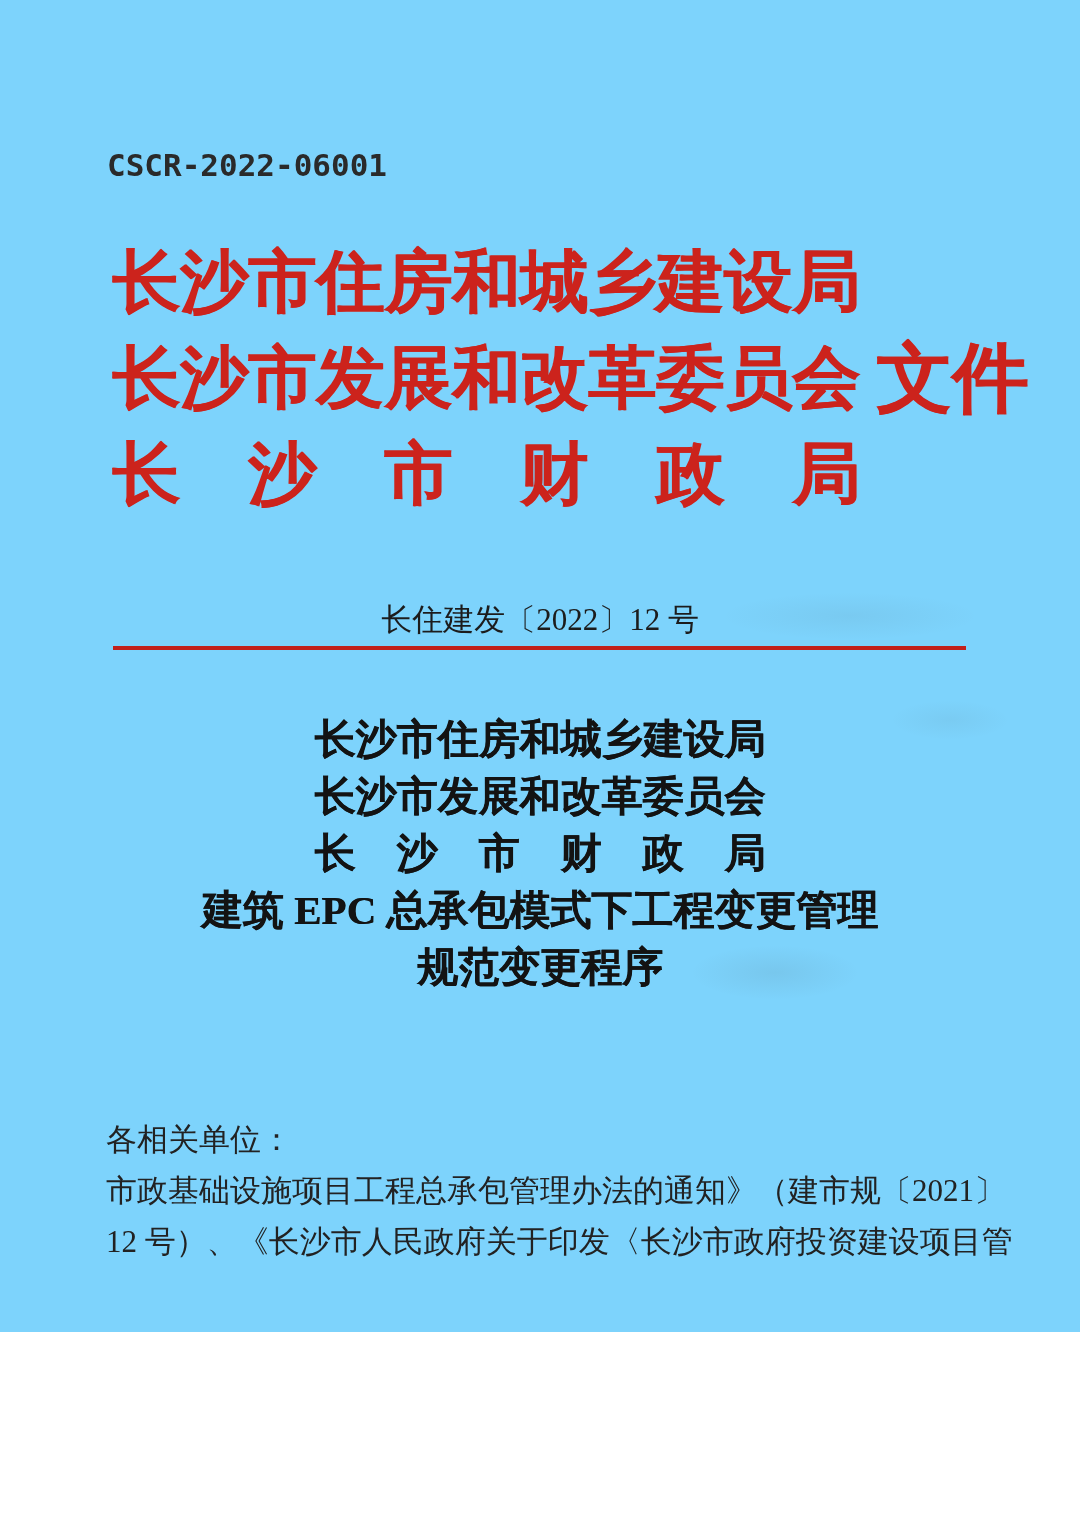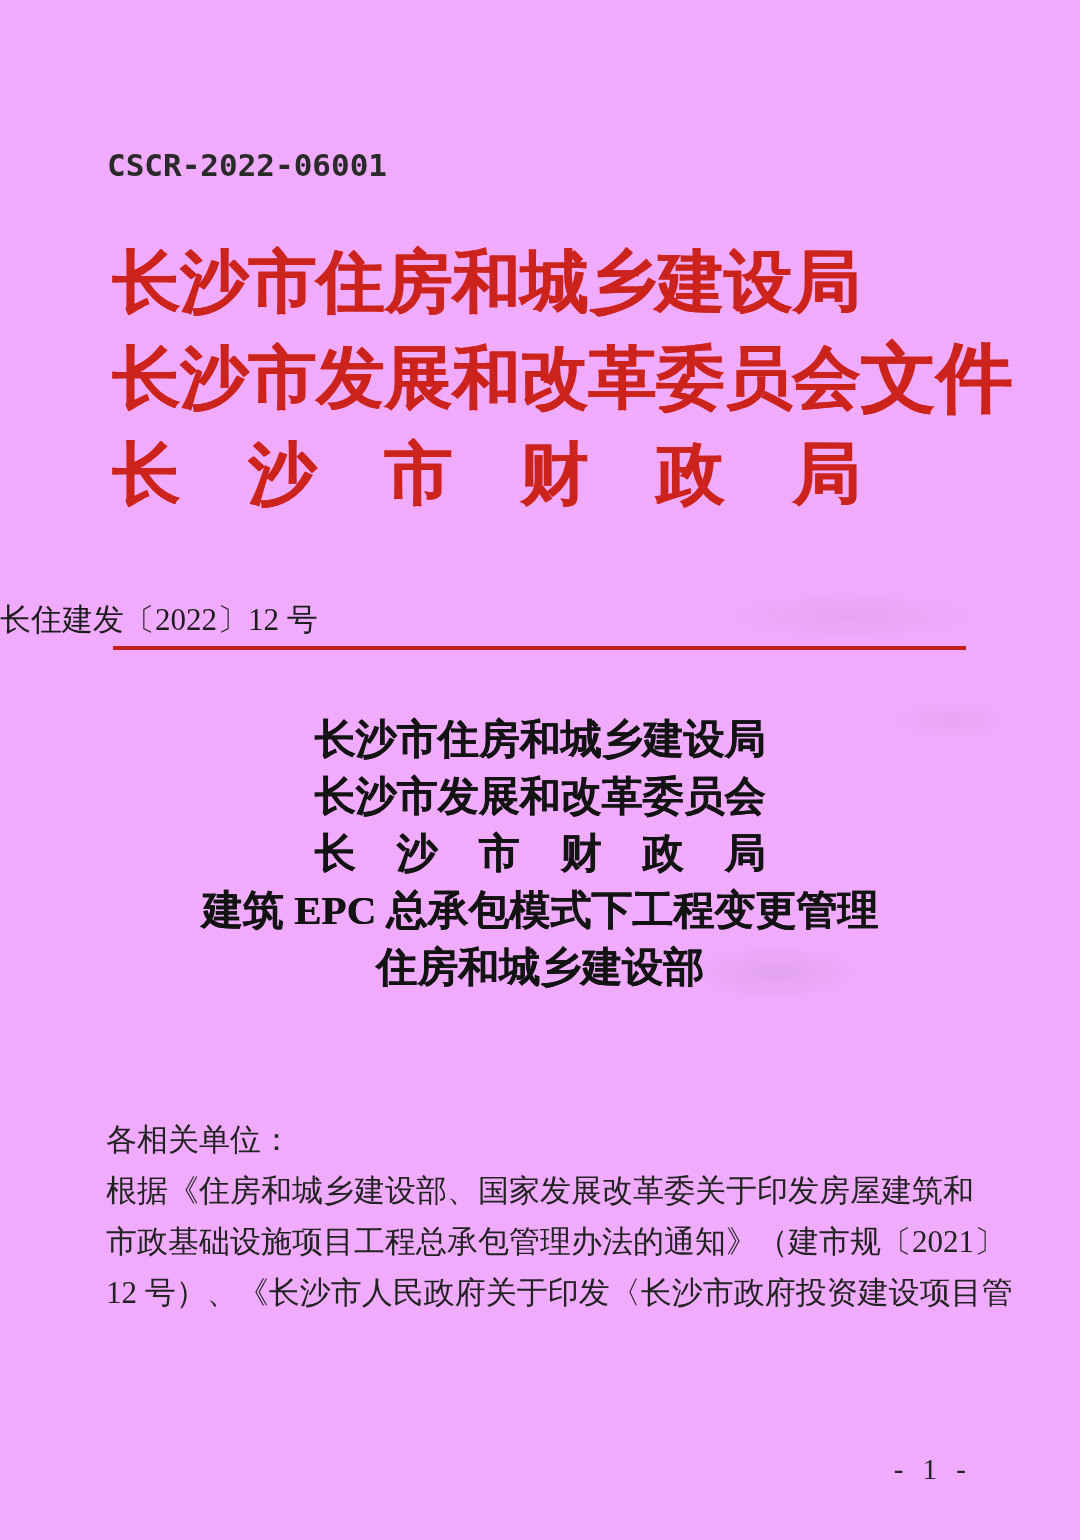--- a/index.html
+++ b/index.html
@@ -1,20 +1,20 @@
 <!DOCTYPE html>
 <html><head>
 <meta charset="utf-8">
 <style>
   html, body { margin: 0; padding: 0; }
   .page {
     position: relative;
     width: 1080px;
-    height: 1540px;
-    background: #f0abfc;
+    height: 1332px;
+    background: #7dd3fc;
     font-family: "Liberation Serif", "DejaVu Serif", serif;
     color: #1c1c1c;
     overflow: hidden;
   }
 
   .doc-code {
     position: absolute;
     left: 107px;
     top: 147px;
     font-family: "DejaVu Sans Mono", monospace;
@@ -36,31 +36,31 @@
   .agencies { width: 748px; }
   .agency {
     font-size: 68px;
     line-height: 96px;
     white-space: nowrap;
     text-shadow: 1px 0 0 #cc231c;
   }
   .wenjian {
     font-size: 76px;
     line-height: 1;
-    margin-left: 0;
+    margin-left: 16px;
     white-space: nowrap;
     text-shadow: 1px 0 0 #cc231c;
   }
 
   .doc-number {
     position: absolute;
     left: 0;
     top: 599px;
     width: 100%;
-    text-align: left;
+    text-align: center;
     font-size: 31px;
     color: #1c1c1c;
     white-space: nowrap;
   }
 
   .red-rule {
     position: absolute;
     left: 113px;
     top: 646px;
     width: 853px;
@@ -133,26 +133,25 @@
 
   <div class="doc-number">长住建发〔2022〕12 号</div>
 
   <div class="red-rule"></div>
 
   <div class="title-block">
     <div class="t-line">长沙市住房和城乡建设局</div>
     <div class="t-line">长沙市发展和改革委员会</div>
     <div class="t-line">长 沙 市 财 政 局</div>
     <div class="t-line">建筑 EPC 总承包模式下工程变更管理</div>
-    <div class="t-line">住房和城乡建设部</div>
+    <div class="t-line">规范变更程序</div>
   </div>
 
   <div class="body-text">
     <div class="b-line">各相关单位：</div>
-    <div class="b-line">根据《住房和城乡建设部、国家发展改革委关于印发房屋建筑和</div>
     <div class="b-line">市政基础设施项目工程总承包管理办法的通知》（建市规〔2021〕</div>
     <div class="b-line">12 号）、《长沙市人民政府关于印发〈长沙市政府投资建设项目管</div>
   </div>
 
   <div class="smudge s1"></div>
   <div class="smudge s2"></div>
   <div class="smudge s3"></div>
 
   <div class="page-number">- 1 -</div>
 

